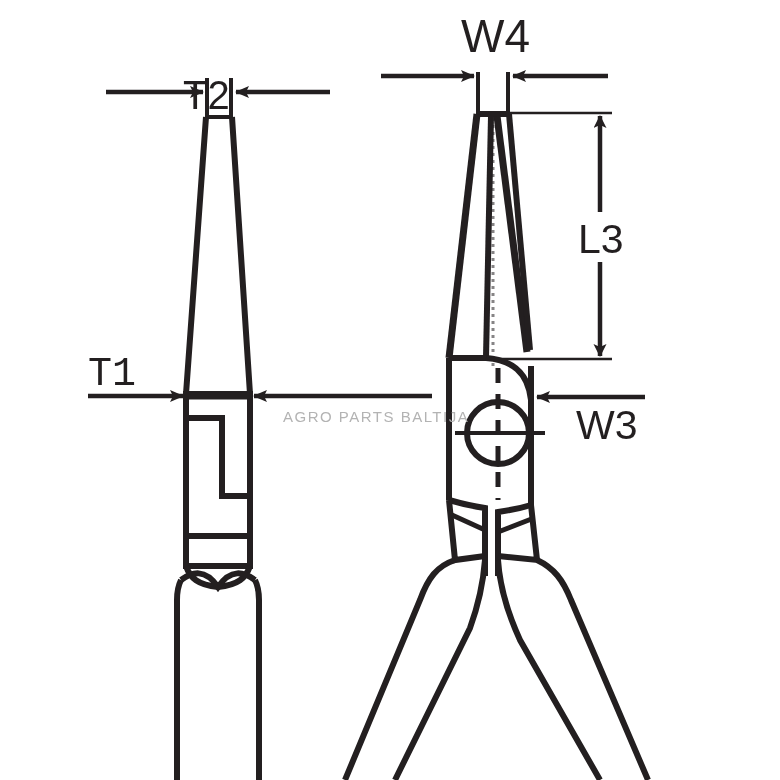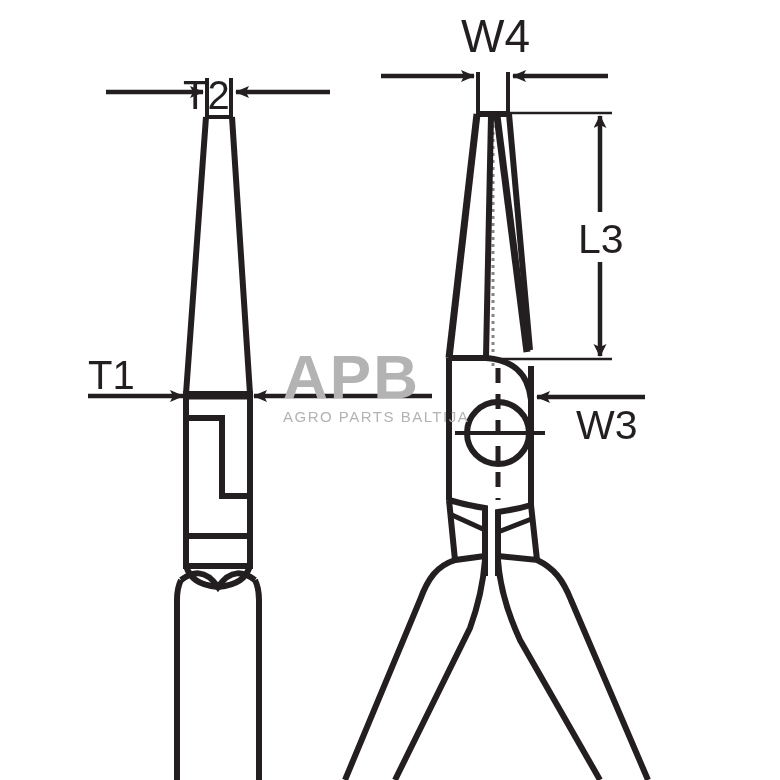--- a/index.html
+++ b/index.html
@@ -153,26 +153,25 @@
 
       <line x1="508" y1="113" x2="612" y2="113" stroke-width="2.5"></line>
       <line x1="486" y1="359" x2="612" y2="359" stroke-width="2.5"></line>
       <line x1="600" y1="212" x2="600" y2="116" marker-end="url(#arrowUp)"></line>
       <line x1="600" y1="262" x2="600" y2="356" marker-end="url(#arrowDn)"></line>
 
       <line x1="645" y1="397" x2="537" y2="397" marker-end="url(#arrowL)"></line>
     </g>
   </svg>
 
-  <div class="wm-main" style="left:283px; top:346px; font-size:62px;">APB</div>
   <div class="wm-sub" style="left:283px; top:409px; font-size:15px;">AGRO PARTS BALTIJA</div>
 
   <div class="dim-label" style="left:183px; top:27px; font-size:40px;margin-top:48px;">T2</div>
 
-  <div class="dim-label" style="left:88px; top:355px; font-size:40px;">T1</div>
+  <div class="dim-label" style="left:88px; top:355px; font-size:40px;font-family:Liberation Mono, monospace;">T1</div>
 
   <div class="dim-label" style="left:461px; top:13px; font-size:46px;">W4</div>
 
   <div class="dim-label" style="left:578px; top:219px; font-size:41px;">L3</div>
 
   <div class="dim-label" style="left:576px; top:405px; font-size:41px;">W3</div>
 
 </div>
 
 </body></html>

